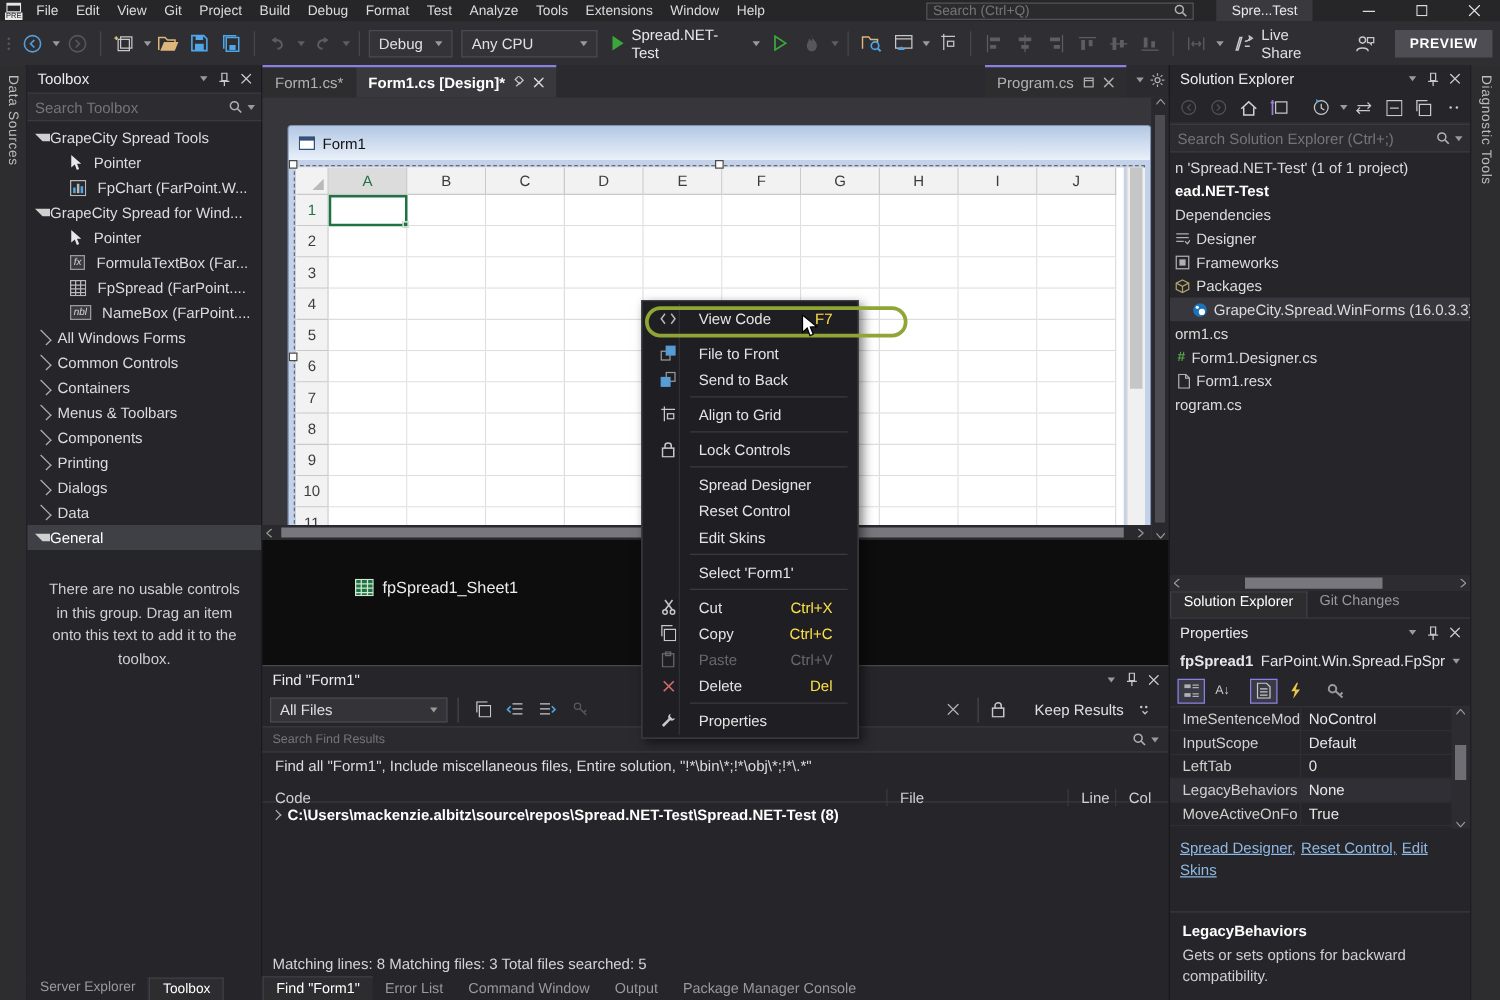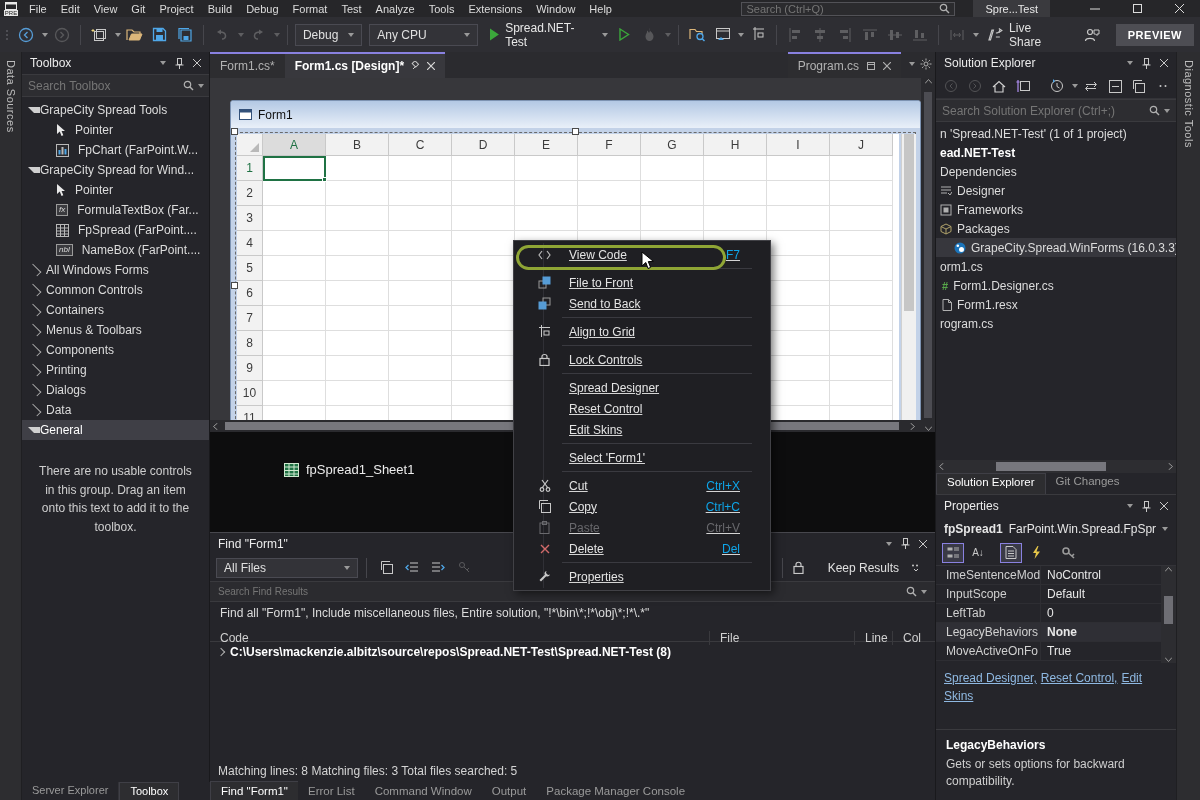--- a/index.html
+++ b/index.html
@@ -148,27 +148,27 @@
   .prow.hl { background:#2f2f35; }
   #pg-vscroll { position:absolute; right:0; top:0; bottom:0; width:15px; background:#2d2d31; }
   #pg-vscroll .thumb { position:absolute; left:3px; right:3px; top:30px; height:28px; background:#6e6e74; }
   #props-links { padding:6px 8px; color:#8fb9e2; line-height:1.5; flex:none; }
   #props-links span { text-decoration:underline; margin-right:4px; }
   #props-desc { margin-top:auto; border-top:1px solid #3a3a3e; padding:8px 10px 10px; flex:none; }
   #props-desc .dt { font-weight:bold; color:#fff; margin-bottom:4px; }
   #props-desc .dd { color:#cfcfcf; line-height:1.4; }
 
   
-  #ctx { position:absolute; left:513px; top:240px; width:258px; background:#1f1f23; border:1px solid #414146;
-    box-shadow:3px 3px 8px rgba(0,0,0,.5); padding:3px 16px; z-index:50;text-decoration:underline; }
+  #ctx { position:absolute; left:513px; top:240px; width:174px; background:#1f1f23; border:1px solid #414146;
+    box-shadow:3px 3px 8px rgba(0,0,0,.5); padding:3px 6px; z-index:50; }
   #ctx .gutter { position:absolute; left:29px; top:2px; bottom:2px; width:1px; background:#303036; }
   .mi { position:relative; height:21px; display:flex; align-items:center; color:#e4e4e4; z-index:1; }
   .mi .mic { width:29px; display:flex; align-items:center; justify-content:center; flex:none; }
   .mi .ml { flex:1; padding-left:10px; }
-  .mi .ms { padding-right:14px; color:#0ea5e9; }
+  .mi .ms { padding-right:14px; color:#fde047; }
   .mi.dis .ml, .mi.dis .ms { color:#68686c; }
   .msep { height:1px; background:#3a3a40; margin:3px 2px 3px 32px; }
   #ring { position:absolute; left:2px; top:4px; width:210px; height:25px; border:3px solid #8fa535;
     border-radius:13px; pointer-events:none; z-index:2; }
 
   #cursor { position:absolute; left:641px; top:251px; z-index:60; }
 </style>
 </head>
 <body>
 
@@ -1135,21 +1135,21 @@
       <div class="prow">
         <span class="pn">InputScope</span>
         <span class="pv">Default</span>
       </div>
       <div class="prow">
         <span class="pn">LeftTab</span>
         <span class="pv">0</span>
       </div>
       <div class="prow hl">
         <span class="pn">LegacyBehaviors</span>
-        <span class="pv" style="font-weight:bold;">None</span>
+        <span class="pv" style="font-weight:normal;">None</span>
       </div>
       <div class="prow">
         <span class="pn">MoveActiveOnFo</span>
         <span class="pv">True</span>
       </div>
       <div id="pg-vscroll">
         <span class="sb-arr" style="top:1px; left:4px;">
             <svg width="7" height="5" viewBox="0 0 7 5">
               <path d="M0 4.5 L3.5 0.5 L7 4.5" fill="none" stroke="#9a9a9a"></path>
             </svg>

